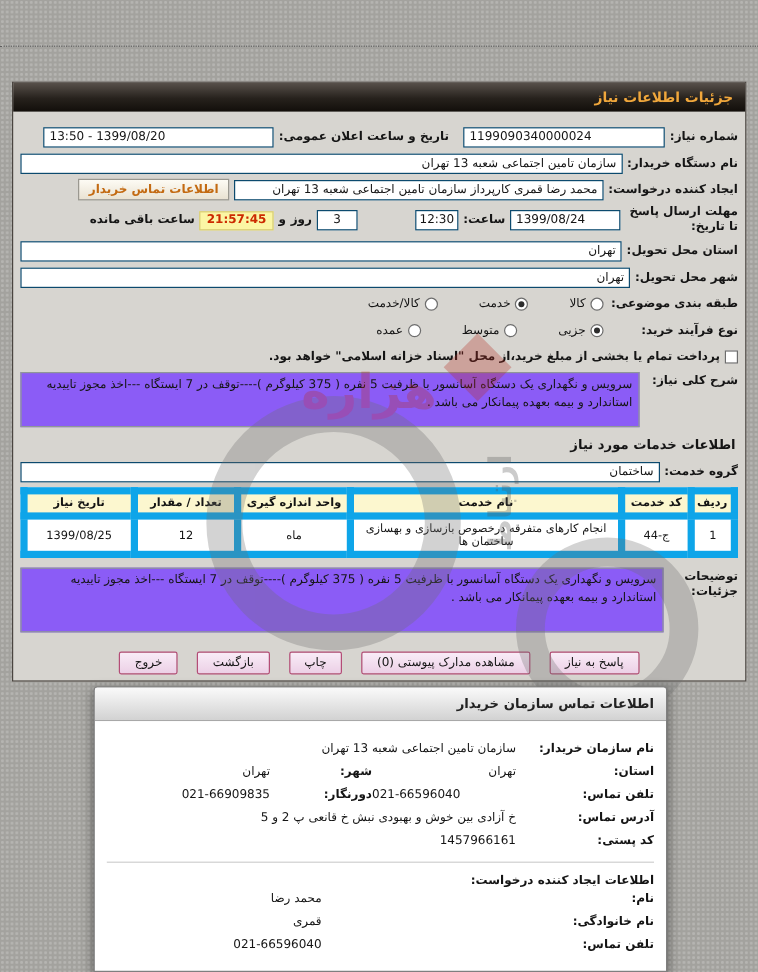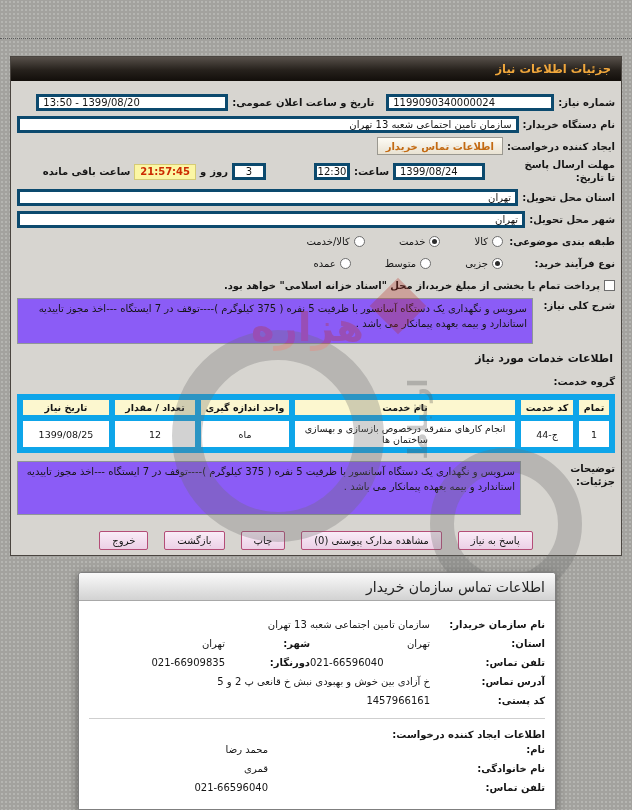--- a/index.html
+++ b/index.html
@@ -9,32 +9,32 @@
     background:#a3a29e;
     font-family:"DejaVu Sans", sans-serif;
     font-size:10px; color:#151515;
   }
   .bg-texture { position:absolute; inset:0; z-index:0;
     background-image:radial-gradient(rgba(255,255,255,0.20) 1px, transparent 1.4px);
     background-size:4px 4px; }
   .dotted-divider { position:absolute; top:38px; left:0; width:100%; border-top:1px dotted #5d5d5d; z-index:1; }
 
   
-  .panel { position:absolute; left:10px; top:56px; width:612px; height:500px;
+  .panel { position:absolute; left:10px; top:68px; width:612px; height:500px;
     background:#d7d5d0; border:1px solid #4a4540; z-index:2; direction:rtl; }
   .panel-header { height:24px; background:linear-gradient(180deg,#57504a 0%,#26211c 55%,#120e0a 100%);
     color:#f0a73c; font-weight:bold; font-size:11.5px;
     display:flex; align-items:center; padding:0 10px; }
   .form { padding:12px 6px 0; }
 
   .row { display:flex; align-items:center; margin-bottom:4px; gap:4px; min-height:18px; }
   .row-top { align-items:flex-start; }
   .lbl { font-weight:bold; white-space:nowrap; font-size:10px; }
-  .wrap { white-space:normal; line-height:1.25;margin-left:32px; }
-  .field { background:#fff; border:3px solid #0c4a6e; height:17px; display:flex; align-items:center;
+  .wrap { white-space:normal; line-height:1.25; }
+  .field { background:#fff; border:1px solid #0c4a6e; height:17px; display:flex; align-items:center;
     padding:0 4px; font-size:10px; overflow:hidden; white-space:nowrap; }
   .grow { flex:1; }
   .ltr { direction:ltr; }
   .center { justify-content:center; }
   .hl { background:#fbf6a4; border:1px solid #d6cb74; color:#cc2a00; font-weight:bold;
     height:16px; display:flex; align-items:center; padding:0 5px; }
   .btn-contact { background:linear-gradient(#fdfbf4,#e9e2d2); border:1px solid #9a9890;
     color:#c36a12; font-weight:bold; font-size:10px; height:18px; padding:0 8px; cursor:pointer;
     font-family:"DejaVu Sans", sans-serif; }
   .radio { width:11px; height:11px; min-width:11px; border:1px solid #6d6d6d; border-radius:50%;
@@ -64,21 +64,21 @@
   .wm-red { position:absolute; right:96px; top:26px; color:#b62f25; font-size:40px; font-weight:bold; }
   .wm-grey { position:absolute; right:2px; top:126px; color:#555; font-size:26px; font-weight:bold; transform:rotate(-90deg); }
   .wm2 { left:420px; top:438px; width:172px; height:172px; }
   .wm-ring2 { position:absolute; inset:10px; border:24px solid #6e6e6e; border-radius:50%; }
 
   
   .modal { position:absolute; left:78px; top:572px; width:478px; height:238px; background:#fff;
     border:1px solid #7f7f7f; border-radius:3px 3px 0 0; box-shadow:0 3px 10px rgba(0,0,0,0.45);
     z-index:6; direction:rtl; overflow:hidden; }
   .modal-header { height:28px; background:linear-gradient(#fafafa,#d2d2d2); border-bottom:1px solid #a8a8a8;
-    display:flex; align-items:center; padding:0 10px; font-weight:normal; font-size:14px; color:#222;
+    display:flex; align-items:center; padding:0 10px; font-weight:bold; font-size:11px; color:#222;
     border-radius:3px 3px 0 0; }
   .modal-body { padding:14px 10px 0; }
   .mrow { display:flex; align-items:center; min-height:19px; font-size:10px; }
   .mlbl { font-weight:bold; width:115px; }
   .mlbl2 { font-weight:bold; width:85px; }
   .mv1 { width:120px; }
   .sec-row { border-top:1px solid #cfcfcf; margin-top:8px; padding-top:10px; font-weight:bold; min-height:22px; }
   .indent { margin-right:162px; }
 </style>
 </head>
@@ -99,20 +99,21 @@
       <span class="field ltr" style="width:192px">13:50 - 1399/08/20</span>
     </div>
 
     <div class="row">
       <span class="lbl">نام دستگاه خریدار:</span>
       <span class="field grow">سازمان تامین اجتماعی شعبه 13 تهران</span>
     </div>
 
     <div class="row" style="padding-left:48px">
       <span class="lbl">ایجاد کننده درخواست:</span>
+      <span class="field grow">محمد رضا قمری کارپرداز سازمان تامین اجتماعی شعبه 13 تهران</span>
       <button class="btn-contact">اطلاعات تماس خریدار</button>
     </div>
 
     <div class="row">
       <span class="lbl wrap" style="width:94px">مهلت ارسال پاسخ تا تاریخ:</span>
       <span class="field ltr" style="width:92px">1399/08/24</span>
       <span class="lbl">ساعت:</span>
       <span class="field ltr center" style="width:36px">12:30</span>
       <span style="width:40px"></span>
       <span class="field ltr center" style="width:34px">3</span>
@@ -171,34 +172,35 @@
 
     <div class="row row-top">
       <span class="lbl" style="width:78px;padding-top:2px">شرح کلی نیاز:</span>
       <div class="textarea grow">سرویس و نگهداری یک دستگاه آسانسور با ظرفیت 5 نفره ( 375 کیلوگرم )----توقف در 7 ایستگاه ---اخذ مجوز تاییدیه استاندارد و بیمه بعهده پیمانکار می باشد .</div>
     </div>
 
     <div class="section-title">اطلاعات خدمات مورد نیاز</div>
 
     <div class="row">
       <span class="lbl">گروه خدمت:</span>
+      <span class="field grow">ساختمان</span>
     </div>
 
     <table class="services">
       <colgroup>
         <col style="width:36px">
           <col style="width:58px">
           <col style="width:226px">
         <col style="width:94px">
           <col style="width:86px">
           <col>
       </colgroup>
       <thead>
         <tr>
-          <th>تمام</th>
+          <th>ردیف</th>
           <th>کد خدمت</th>
           <th>نام خدمت</th>
           <th>واحد اندازه گیری</th>
           <th>تعداد / مقدار</th>
           <th>تاریخ نیاز</th>
         </tr>
       </thead>
       <tbody>
         <tr>
           <td>1</td>

